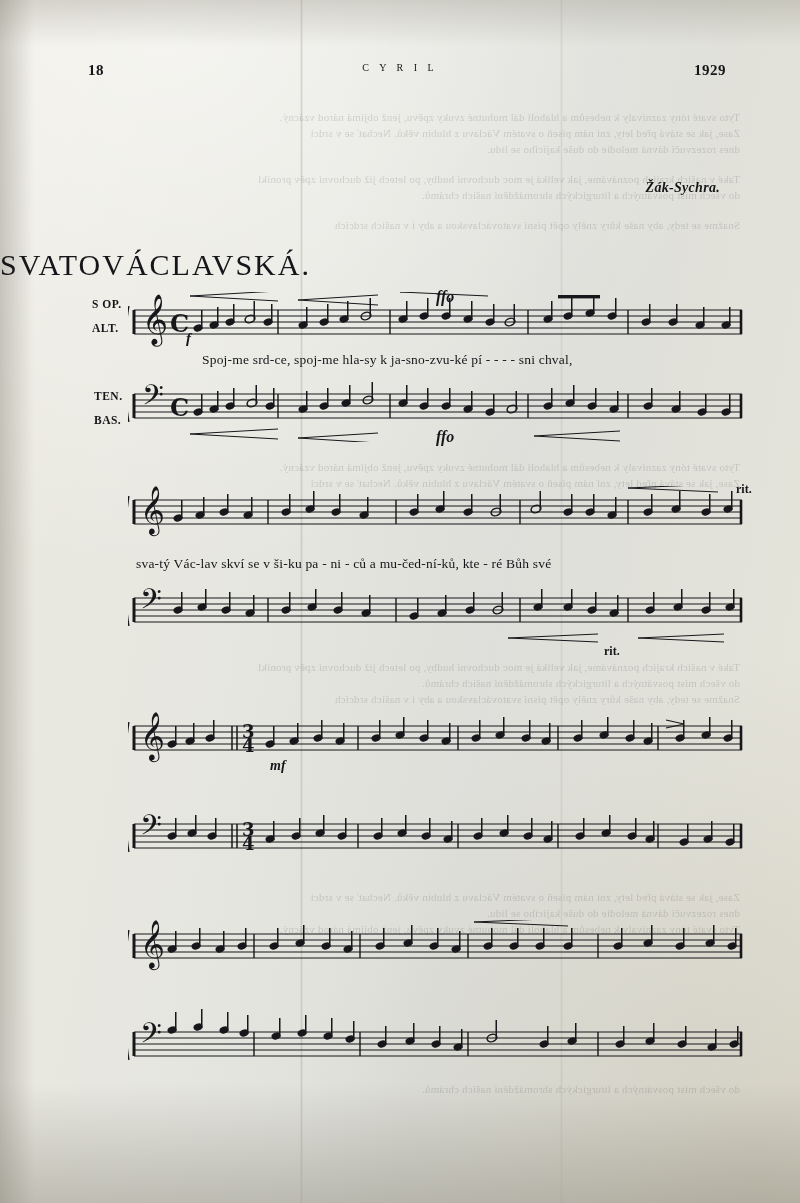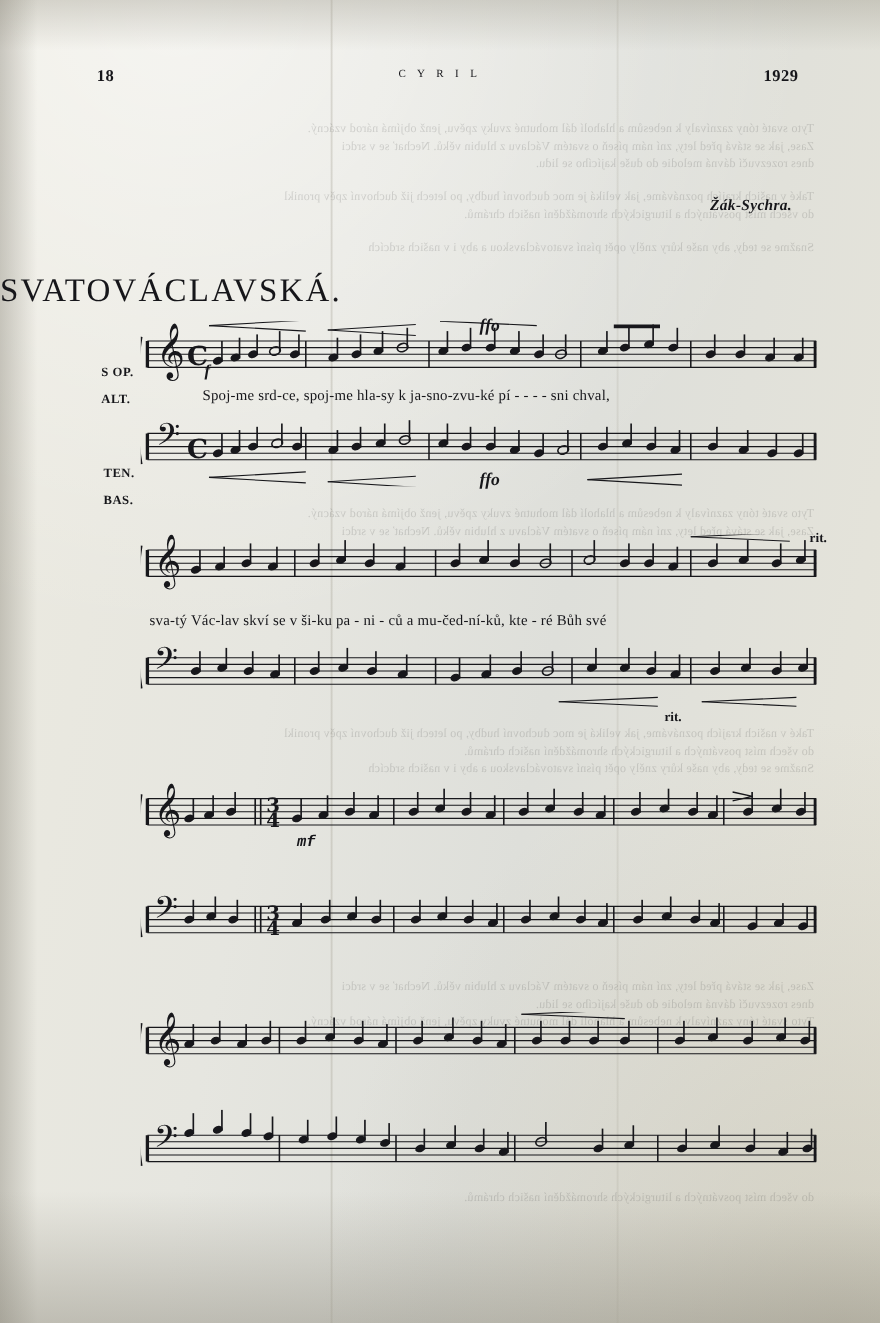--- a/index.html
+++ b/index.html
@@ -118,21 +118,20 @@
     font-size: 13.5px;
     letter-spacing: 0.2px;
     white-space: nowrap;
   }
 
   .voice-label {
     position: absolute;
     font-size: 11.5px;
     font-weight: bold;
     letter-spacing: 0.5px;
-    margin-top: 35px;
   }
   .dyn {
     position: absolute;
     font-style: italic;
     font-weight: bold;
     font-family: "Liberation Serif", serif;
   }
   .tempo-mark {
     position: absolute;
     font-size: 12px;
@@ -346,21 +345,21 @@
         <path d="M170 146 L250 141"></path>
           <path d="M170 146 L250 151"></path>
       </g>
     </svg>
   </div>
 
   <div class="dyn" style="left:436px; top:288px; font-size:16px;">ffo</div>
   <div class="dyn" style="left:186px; top:330px; font-size:15px;">f</div>
   <div class="dyn" style="left:436px; top:428px; font-size:16px;">ffo</div>
 
-  <div class="lyrics" style="left:184px; top:352px;font-family:Liberation Serif, serif;">Spoj-me srd-ce, spoj-me hla-sy  k ja-sno-zvu-ké pí - - - - sni chval,</div>
+  <div class="lyrics" style="left:202px; top:352px;font-family:Liberation Serif, serif;">Spoj-me srd-ce, spoj-me hla-sy  k ja-sno-zvu-ké pí - - - - sni chval,</div>
 
   <div class="system" style="left:128px; top:486px;">
     <svg class="stave-svg" width="620" height="170" viewBox="0 0 620 170">
       <g stroke="#17171b" stroke-width="1">
         <line x1="6" y1="14" x2="614" y2="14"></line>
         <line x1="6" y1="20" x2="614" y2="20"></line>
         <line x1="6" y1="26" x2="614" y2="26"></line>
         <line x1="6" y1="32" x2="614" y2="32"></line>
         <line x1="6" y1="38" x2="614" y2="38"></line>
         <line x1="6" y1="112" x2="614" y2="112"></line>
@@ -642,21 +641,21 @@
         <ellipse cx="580" cy="127" rx="4.6" ry="3.4" transform="rotate(-20 580 127)"></ellipse>
           <rect x="583" y="109" width="1.5" height="19"></rect>
         <ellipse cx="602" cy="130" rx="4.6" ry="3.4" transform="rotate(-20 602 130)"></ellipse>
           <rect x="605" y="112" width="1.5" height="19"></rect>
       </g>
 
       <path d="M538 8 L556 12 L538 16" stroke="#17171b" stroke-width="1.2" fill="none"></path>
     </svg>
   </div>
 
-  <div class="dyn" style="left:270px; top:758px; font-size:14px;font-family:Liberation Mono, monospace;">mf</div>
+  <div class="dyn" style="left:270px; top:758px; font-size:14px;">mf</div>
 
   <div class="system" style="left:128px; top:920px;">
     <svg class="stave-svg" width="620" height="170" viewBox="0 0 620 170">
       <g stroke="#17171b" stroke-width="1">
         <line x1="6" y1="14" x2="614" y2="14"></line>
         <line x1="6" y1="20" x2="614" y2="20"></line>
         <line x1="6" y1="26" x2="614" y2="26"></line>
         <line x1="6" y1="32" x2="614" y2="32"></line>
         <line x1="6" y1="38" x2="614" y2="38"></line>
         <line x1="6" y1="112" x2="614" y2="112"></line>

